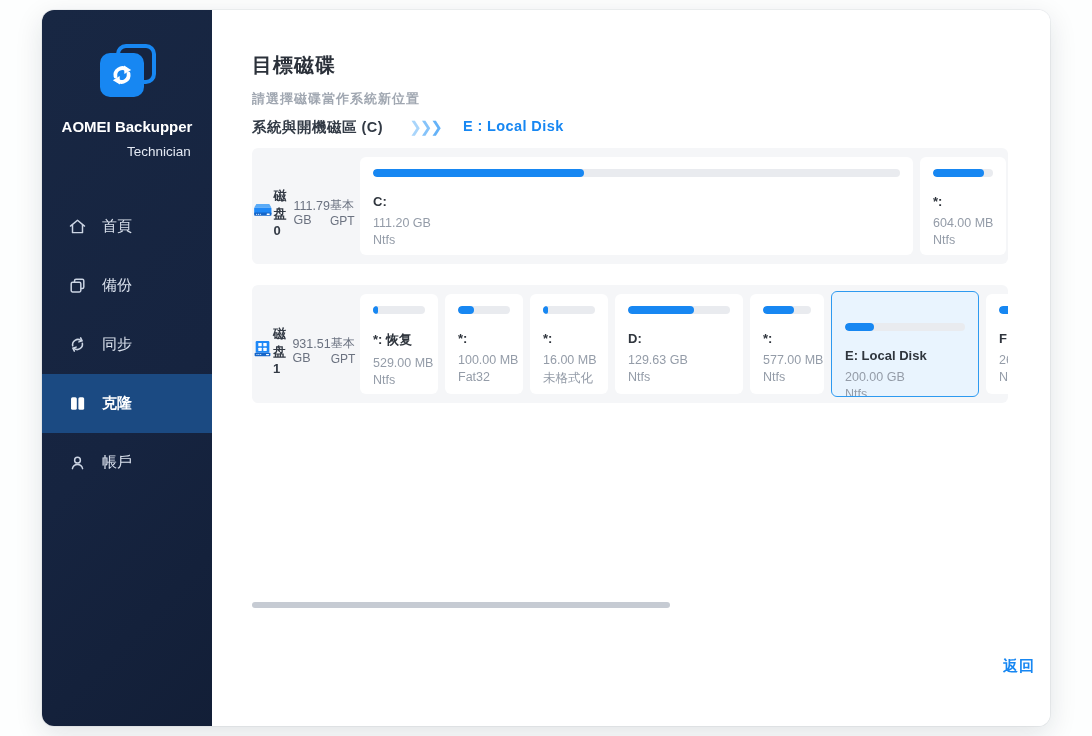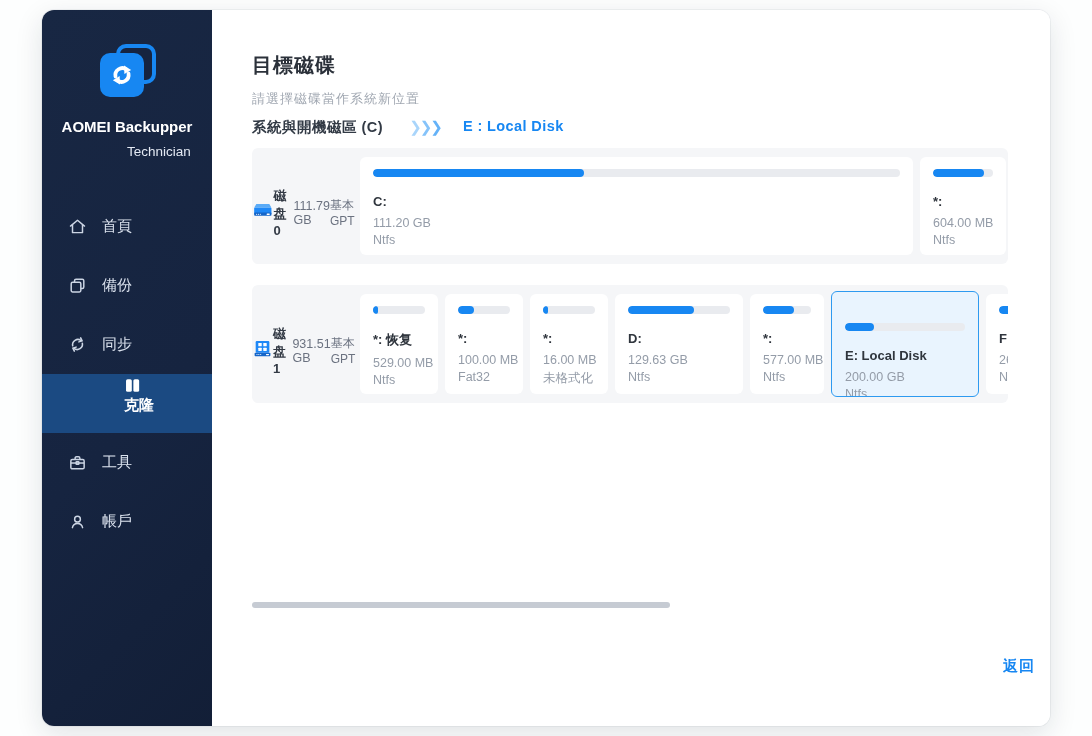--- a/index.html
+++ b/index.html
@@ -20,33 +20,33 @@
     background:linear-gradient(135deg,#182743 0%,var(--sidebar) 55%,#121e36 100%);}
   .logo-wrap{position:absolute;left:0;top:34px;width:170px;display:flex;justify-content:center;}
   .logo{position:relative;width:62px;height:58px;}
   .logo-back{position:absolute;right:2px;top:0;width:40px;height:40px;border:4px solid var(--accent);border-radius:10px;background:var(--sidebar);}
   .logo-front{position:absolute;left:4px;top:9px;width:44px;height:44px;background:var(--accent);border-radius:10px;
     display:flex;align-items:center;justify-content:center;}
   .app-name{position:absolute;left:0;top:108px;width:170px;text-align:center;color:#fff;font-size:15px;font-weight:bold;}
   .app-edition{position:absolute;left:0;top:134px;width:170px;text-align:center;color:#e3e9f3;font-size:13.5px;margin-left:32px;}
   .menu{position:absolute;left:0;top:187px;width:170px;}
   .menu-item{height:59px;display:flex;align-items:center;padding-left:24px;cursor:pointer;color:#dbe2ee;font-size:15px;}
-  .menu-item.active{background:var(--sidebar-active);color:#fff;font-weight:bold;flex-direction:column;}
+  .menu-item.active{background:var(--sidebar-active);color:#fff;font-weight:bold;}
   .mi-icon{width:22px;height:22px;margin-right:14px;display:flex;align-items:center;justify-content:center;}
   .mi-icon svg{width:21px;height:21px;}
 
   
   .tb-actions{position:absolute;top:9px;left:856px;display:flex;gap:15px;}
   .tb-btn{width:24px;height:24px;display:flex;align-items:center;justify-content:center;cursor:pointer;}
   .tb-btn svg{width:19px;height:19px;}
 
   
   .main{position:absolute;left:170px;top:0;width:838px;height:716px;background:#fff;}
   .page-title{position:absolute;left:40px;top:42px;font-size:20px;font-weight:bold;color:#2b313a;letter-spacing:1px;}
-  .page-subtitle{position:absolute;left:40px;top:80px;font-size:13px;color:#a0a7b1;letter-spacing:1px;}
+  .page-subtitle{position:absolute;left:40px;top:80px;font-size:13px;color:#a0a7b1;letter-spacing:1px;font-weight:bold;}
   .crumb{position:absolute;left:40px;top:108px;height:26px;display:flex;align-items:flex-start;font-size:14.5px;}
   .crumb-src{color:#323a45;font-weight:bold;letter-spacing:.5px;}
   .crumb-arrows{margin:0 22px 0 26px;font-size:15px;font-weight:bold;letter-spacing:-2px;}
   .crumb-arrows .a1{color:#a9d5fb}.crumb-arrows .a2{color:#85c3fa}.crumb-arrows .a3{color:#64b2f8}
   .crumb-target{color:var(--accent);font-weight:bold;letter-spacing:.4px;}
 
   
   .disk-row{position:absolute;left:40px;width:756px;background:var(--row-bg);border-radius:6px;overflow:hidden;}
   .disk-row.r0{top:138px;height:116px;}
   .disk-row.r1{top:275px;height:118px;}
@@ -127,31 +127,20 @@
           <span class="mi-icon">
             <svg viewBox="0 0 24 24">
               <rect x="4.6" y="4.8" width="6.6" height="14.4" rx="1.8" fill="#fff"></rect>
               <rect x="13" y="4.8" width="6.6" height="14.4" rx="1.8" fill="#fff"></rect>
             </svg>
             </span>
           <span>克隆</span>
         </div>
         <div class="menu-item">
           <span class="mi-icon">
-            <svg viewBox="0 0 24 24" fill="none" stroke="#ccd5e4" stroke-width="1.7" stroke-linejoin="round">
-              <rect x="4.4" y="8.6" width="15.2" height="10.6" rx="1.6"></rect>
-              <path d="M9.3 8.6V7a1.6 1.6 0 0 1 1.6-1.6h2.2A1.6 1.6 0 0 1 14.7 7v1.6"></path>
-              <path d="M4.4 12.6h15.2"></path>
-                <rect x="10.4" y="11.2" width="3.2" height="2.8" rx=".6"></rect>
-            </svg>
-            </span>
-          <span>工具</span>
-        </div>
-        <div class="menu-item">
-          <span class="mi-icon">
             <svg viewBox="0 0 24 24" fill="none" stroke="#ccd5e4" stroke-width="1.7" stroke-linecap="round">
               <circle cx="12" cy="9.3" r="3.3"></circle>
                 <path d="M6.2 19c.6-3.2 3-4.8 5.8-4.8s5.2 1.6 5.8 4.8"></path>
             </svg>
             </span>
           <span>帳戶</span>
         </div>
       </nav>
     </aside>
 

